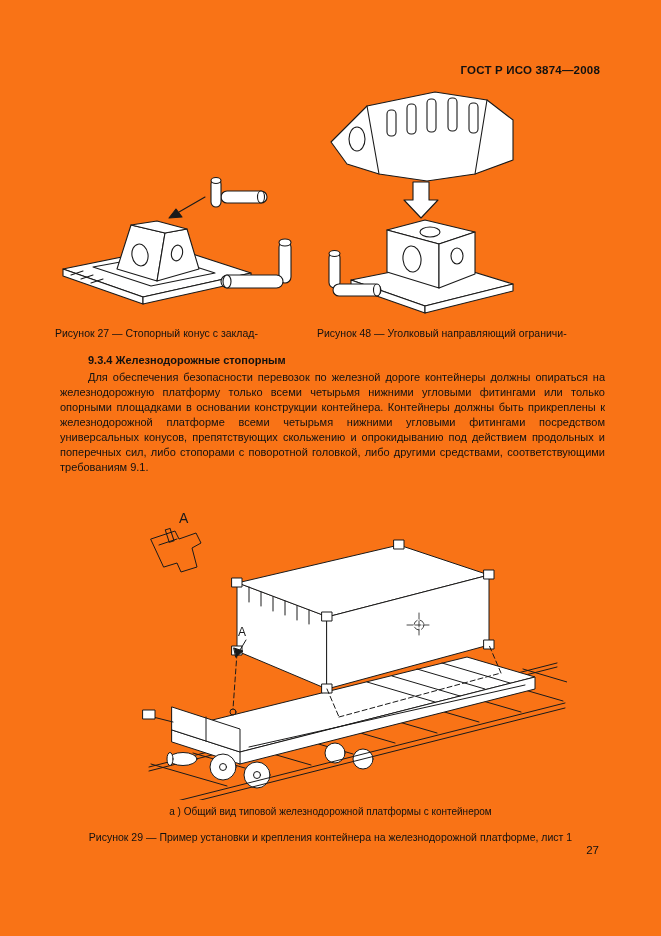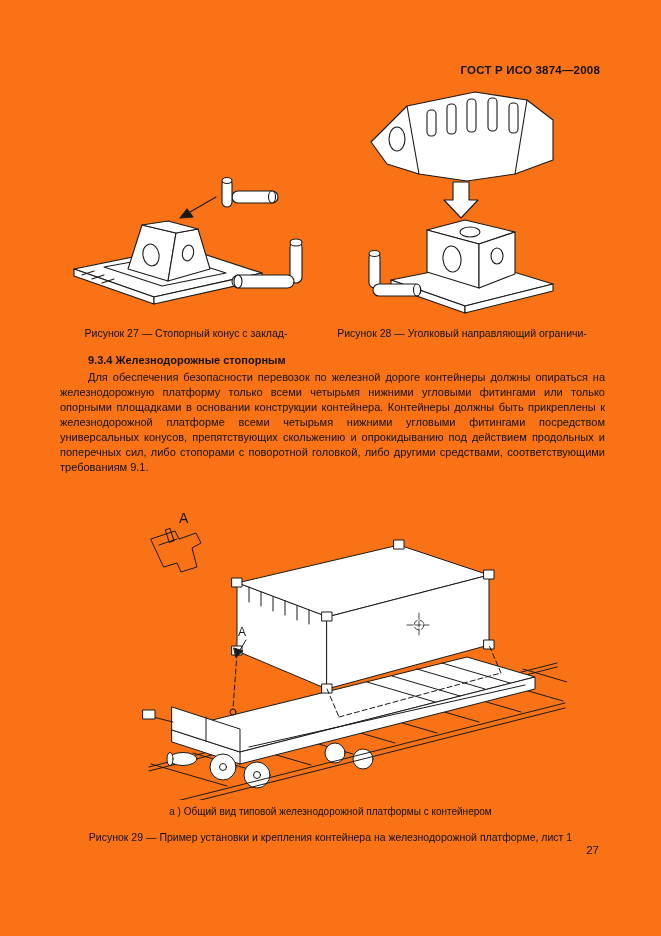--- a/index.html
+++ b/index.html
@@ -1,20 +1,20 @@
 <!DOCTYPE html>
 <html><head>
 <meta charset="utf-8">
 <style>
   html,body{margin:0;padding:0;}
   body{width:661px;height:936px;background:#ffffff;font-family:"Liberation Sans",sans-serif;color:#111;}
   .page{position:relative;width:661px;height:936px;background:#f97316;overflow:hidden;}
   .doc-header{position:absolute;top:64px;right:61px;font-size:11.5px;font-weight:bold;letter-spacing:.2px;}
   .figures-row{position:absolute;top:84px;left:55px;width:552px;display:flex;align-items:flex-end;}
-  .fig-col{display:flex;flex-direction:column;align-items:center;}
+  .fig-col{display:flex;flex-direction:column;align-items:flex-start;}
   .fig-col.left{width:262px;}
   .fig-col.right{width:290px;}
   .fig-caption{font-size:10.5px;line-height:13.5px;text-align:center;margin-top:8px;color:#111;}
   .section{position:absolute;left:60px;top:354px;width:545px;}
   .section-heading{font-size:11px;font-weight:bold;margin:0 0 4px 28px;}
   .body-text{font-size:11px;line-height:15px;text-align:justify;text-indent:28px;margin:0;}
   .fig29-block{position:absolute;top:505px;left:0;width:661px;display:flex;flex-direction:column;align-items:center;}
   .fig29-block svg{margin-left:42px;}
   .subcaption{font-size:10px;margin-top:6px;}
   .fig29-caption{font-size:10.5px;margin-top:14px;}
@@ -105,21 +105,21 @@
           </g>
           <g>
             <rect x="12" y="168" width="11" height="36" rx="5.5" fill="#fff"></rect>
             <ellipse cx="17.5" cy="169.5" rx="5.5" ry="3" fill="#fff"></ellipse>
             <rect x="16" y="200" width="48" height="12" rx="6" fill="#fff"></rect>
             <ellipse cx="60" cy="206" rx="3.5" ry="6" fill="#fff"></ellipse>
           </g>
         </g>
       </svg>
       <div class="fig-caption">
-        <div>Рисунок 28 — Уголковый направляющий ограничи-</div>
+        <div>Рисунок 48 — Уголковый направляющий ограничи-</div>
       </div>
     </div>
   </div>
 
   <div class="section">
     <div class="section-heading">9.3.4 Железнодорожные стопорным</div>
     <p class="body-text">Для обеспечения безопасности перевозок по железной дороге контейнеры должны опираться на железнодорожную платформу только всеми четырьмя нижними угловыми фитингами или только опорными площадками в основании конструкции контейнера. Контейнеры должны быть прикреплены к железнодорожной платформе всеми четырьмя нижними угловыми фитингами посредством универсальных конусов, препятствующих скольжению и опрокидыванию под действием продольных и поперечных сил, либо стопорами с поворотной головкой, либо другими средствами, соответствующими требованиям 9.1.</p>
   </div>
 
   <div class="fig29-block">

